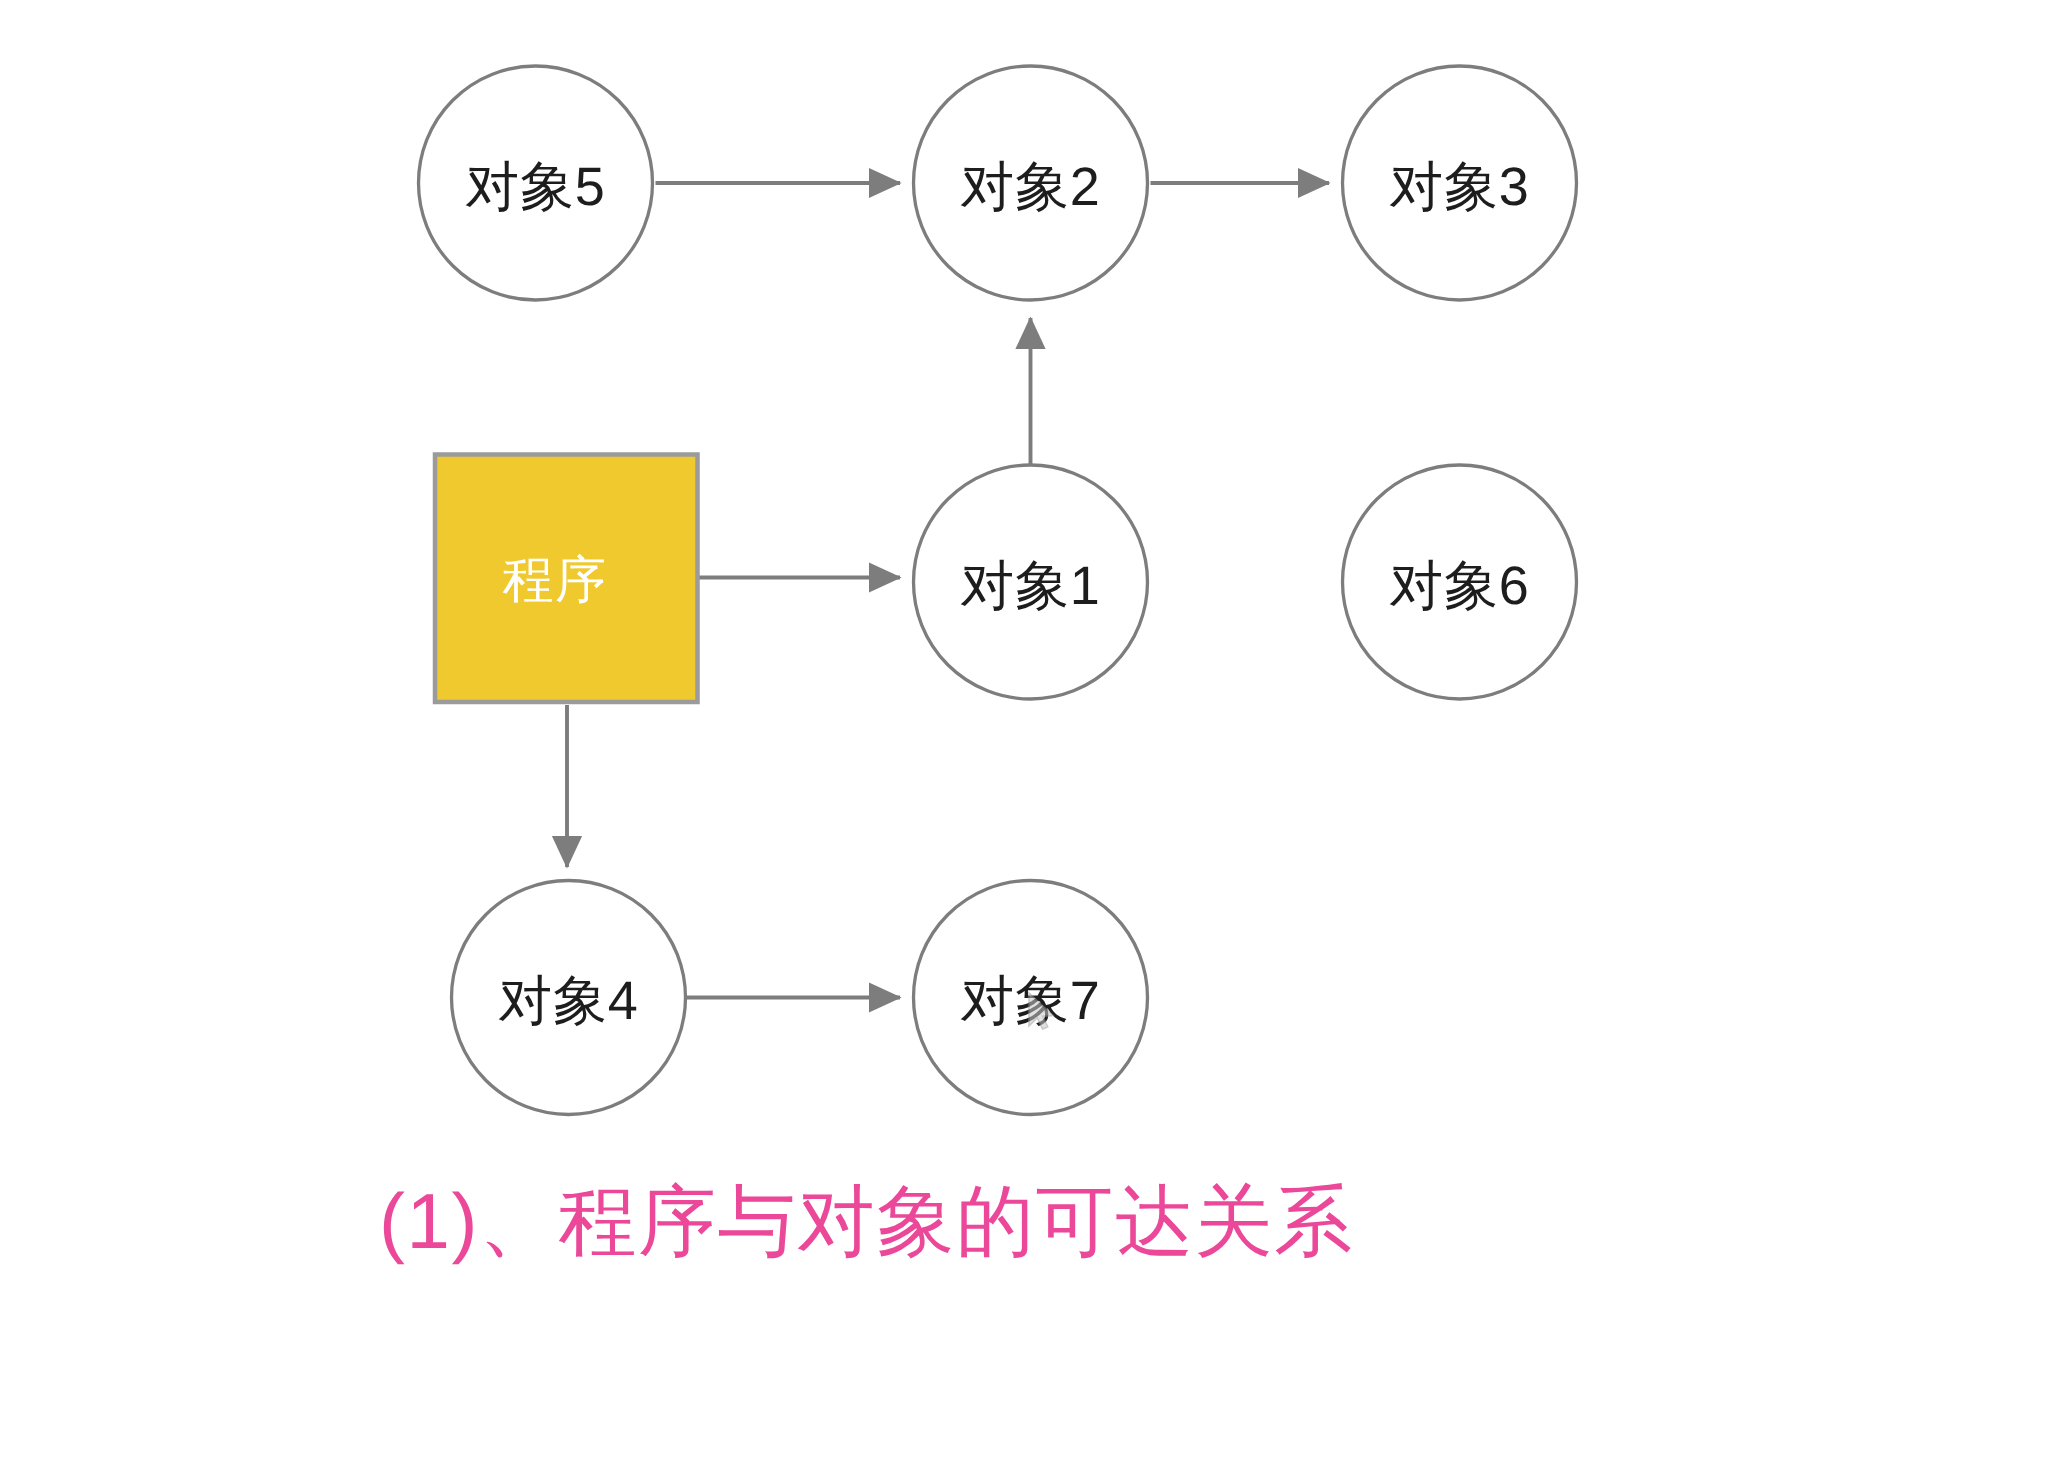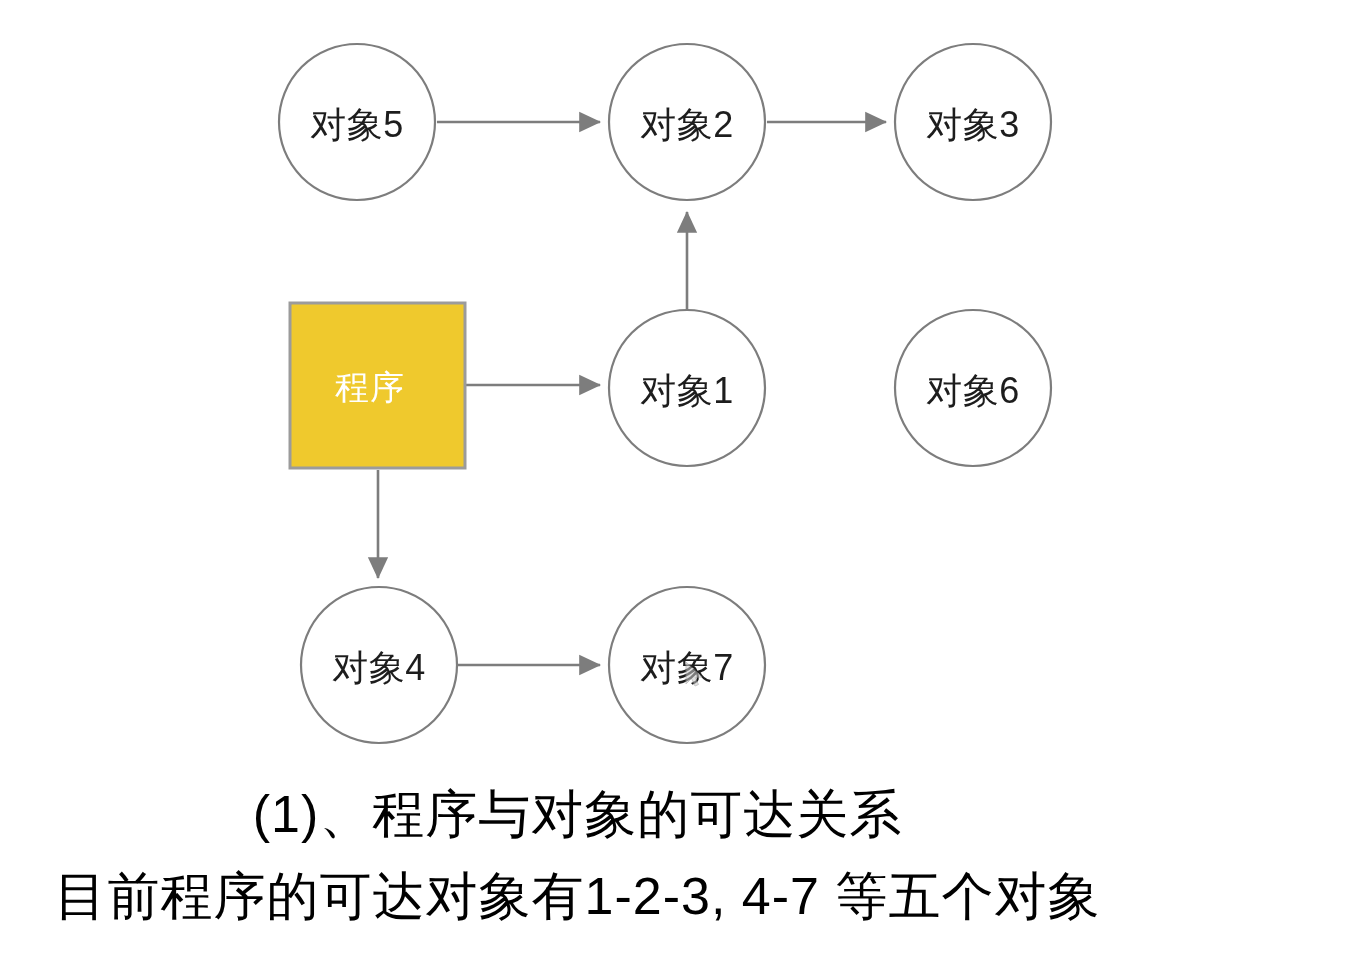--- a/index.html
+++ b/index.html
@@ -53,21 +53,21 @@
   .edge-line {
     stroke: #7d7d7d;
     stroke-width: 2.6;
     fill: none;
   }
   .caption-line {
     position: absolute;
     left: 0;
     width: 1155px;
     text-align: center;
-    color: #000000;
+    color: #ec4899;
     font-family: "Liberation Sans", "DejaVu Sans", sans-serif;
     white-space: nowrap;
   }
   #caption-primary {
     top: 780px;
     font-size: 52px;
     letter-spacing: 1px;
   }
   #caption-secondary {
     top: 862px;
@@ -141,15 +141,14 @@
       <text class="node-label" x="687" y="667">对象7</text>
     </g>
 
     <g opacity="0.55">
       <path d="M686,662 L686,684 L691.5,678.5 L695,686 L698.5,684.5 L695,677.5 L702,677 z" fill="#c9c9c9" stroke="#9a9a9a" stroke-width="1"></path>
     </g>
   </svg>
 
   <div class="caption-line" id="caption-primary">(1)、程序与对象的可达关系</div>
 
-  <div class="caption-line" id="caption-secondary">目前程序的可达对象有1-2-3, 4-7 等五个对象</div>
 
 </div>
 
 </body></html>

